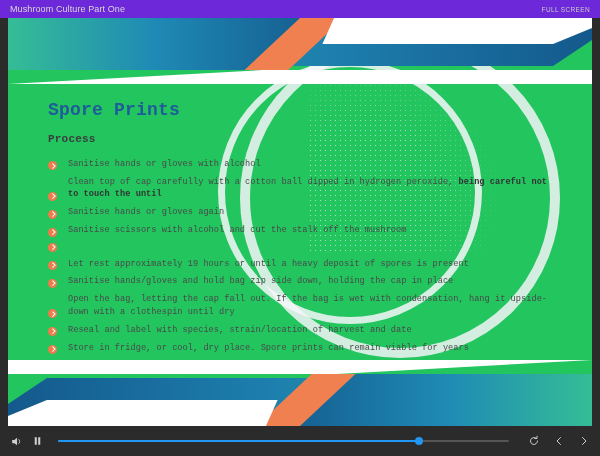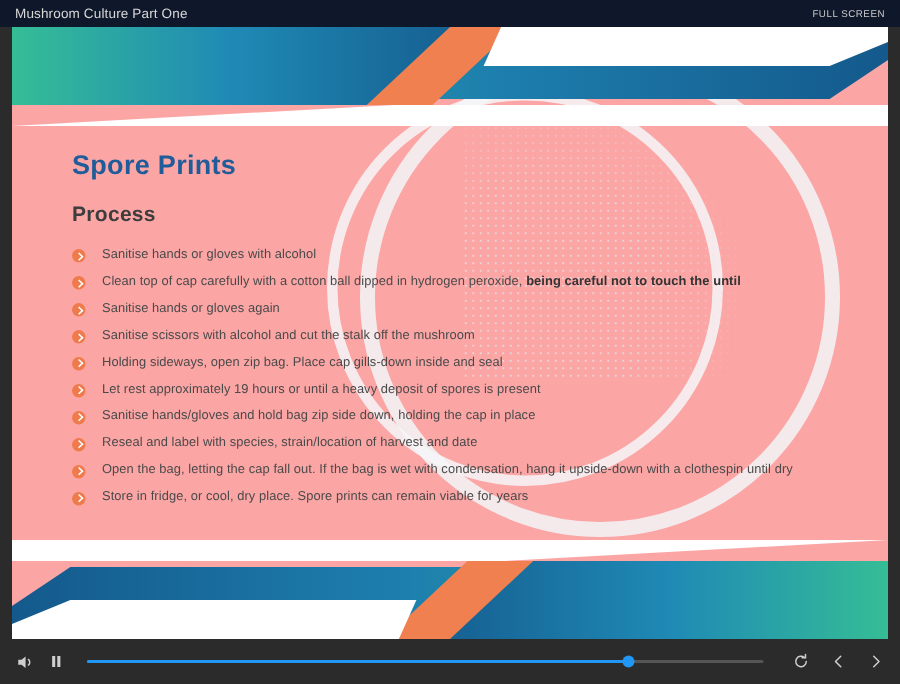--- a/index.html
+++ b/index.html
@@ -21,21 +21,21 @@
     height: 456px;
     background: #2b2b2b;
     display: flex;
     flex-direction: column;
   }
 
   
   .titlebar {
     height: 18px;
     flex: 0 0 18px;
-    background: #0f172a;
+    background: #6d28d9;
     display: flex;
     align-items: center;
     justify-content: space-between;
     padding: 0 6px 0 10px;
     box-sizing: border-box;
   }
   .titlebar-title {
     color: #d8d8d8;
     font-size: 9px;
     letter-spacing: .1px;
@@ -47,22 +47,23 @@
     letter-spacing: .35px;
     white-space: nowrap;
     padding: 2px 4px;
   }
 
   
   .stage {
     flex: 1 1 auto;
     position: relative;
     margin: 0 8px;
-    background: #fca5a5;
+    background: #22c55e;
     overflow: hidden;
+    font-family: Liberation Mono, monospace;
   }
 
   
   .wm-ring {
     position: absolute;
     border-radius: 50%;
     border: 10px solid #f2f4f7;
     opacity: .85;
     pointer-events: none;
   }
@@ -103,21 +104,21 @@
   }
   .slide-title {
     color: #1f5c99;
     font-size: 18px;
     font-weight: bold;
     letter-spacing: .2px;
     margin: 0 0 13px 0;
   }
   .slide-subtitle {
     color: #3d3d3d;
-    font-size: 14px;
+    font-size: 11px;
     font-weight: bold;
     letter-spacing: .2px;
     margin: 4px 0 13px 0;
   }
 
   .bullets { margin: 0; padding: 0; list-style: none; }
   .bullet {
     display: flex;
     align-items: flex-end;
     margin-bottom: 5.5px;
@@ -271,37 +272,36 @@
           <li class="bullet">
             <span class="bullet-icon"></span>
             <span class="bullet-text">Sanitise hands or gloves again</span>
           </li>
           <li class="bullet">
             <span class="bullet-icon"></span>
             <span class="bullet-text">Sanitise scissors with alcohol and cut the stalk off the mushroom</span>
           </li>
           <li class="bullet">
             <span class="bullet-icon"></span>
-            <span class="bullet-text">Holding sideways, open zip bag. Place cap gills-down inside and seal</span>
           </li>
           <li class="bullet">
             <span class="bullet-icon"></span>
             <span class="bullet-text">Let rest approximately 19 hours or until a heavy deposit of spores is present</span>
           </li>
           <li class="bullet">
             <span class="bullet-icon"></span>
             <span class="bullet-text">Sanitise hands/gloves and hold bag zip side down, holding the cap in place</span>
           </li>
           <li class="bullet">
             <span class="bullet-icon"></span>
+            <span class="bullet-text">Open the bag, letting the cap fall out. If the bag is wet with condensation, hang it upside-down with a clothespin until dry</span>
+          </li>
+          <li class="bullet">
+            <span class="bullet-icon"></span>
             <span class="bullet-text">Reseal and label with species, strain/location of harvest and date</span>
-          </li>
-          <li class="bullet">
-            <span class="bullet-icon"></span>
-            <span class="bullet-text">Open the bag, letting the cap fall out. If the bag is wet with condensation, hang it upside-down with a clothespin until dry</span>
           </li>
           <li class="bullet">
             <span class="bullet-icon"></span>
             <span class="bullet-text">Store in fridge, or cool, dry place. Spore prints can remain viable for years</span>
           </li>
         </ul>
     </div>
 
   </div>
 

